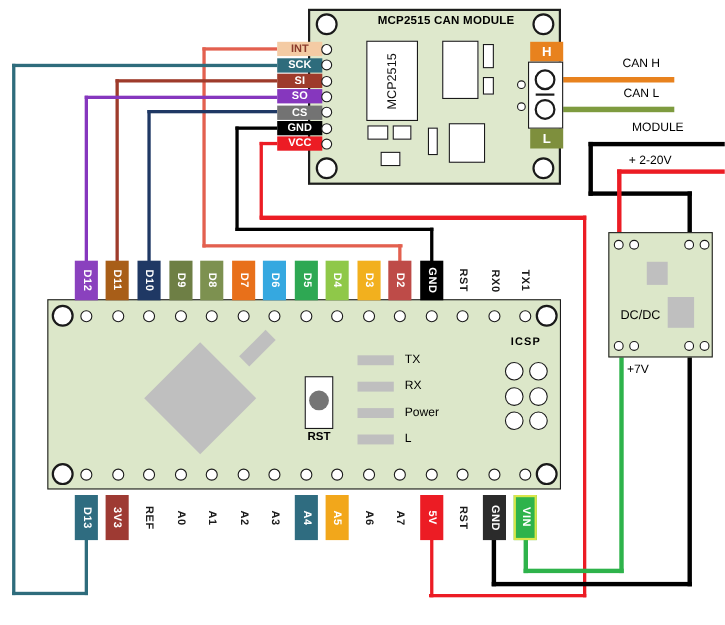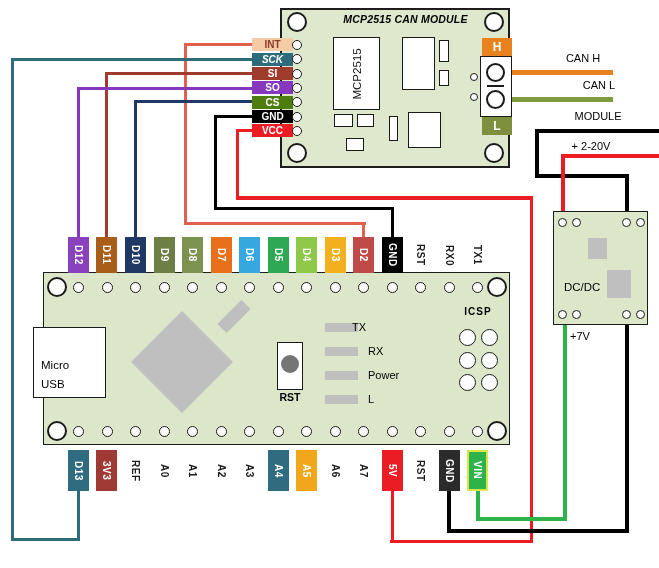--- a/index.html
+++ b/index.html
@@ -73,21 +73,21 @@
 
   <div class="wire" style="left: 625px; top: 324px; width: 4px; height: 209px; background-color: rgb(0, 0, 0);"></div>
   <div class="wire" style="left: 447px; top: 529px; width: 182px; height: 4px; background-color: rgb(0, 0, 0);"></div>
   <div class="wire" style="left: 447px; top: 489px; width: 4px; height: 44px; background-color: rgb(0, 0, 0);"></div>
 
   <div class="wire" style="left: 563px; top: 324px; width: 4px; height: 197px; background-color: rgb(46, 179, 75);"></div>
   <div class="wire" style="left: 476px; top: 517px; width: 91px; height: 4px; background-color: rgb(46, 179, 75);"></div>
   <div class="wire" style="left: 476px; top: 489px; width: 4px; height: 32px; background-color: rgb(46, 179, 75);"></div>
 
   <div class="board" style="left: 280px; top: 8px; width: 230px; height: 160px; background-color: rgb(222, 232, 204);"></div>
-  <div class="lbl ctr" style="left:318px;top:13px;width:175px;font-size:10.5px;font-weight:600;letter-spacing:.2px;font-style:italic;">MCP2515 CAN MODULE</div>
+  <div class="lbl ctr" style="left:318px;top:13px;width:175px;font-size:10.5px;font-weight:600;letter-spacing:.2px;">MCP2515 CAN MODULE</div>
 
   <div class="comp" style="left:333px;top:37px;width:47px;height:73px;display:flex;align-items:center;justify-content:center;">
     <span class="chiptext">MCP2515</span>
   </div>
 
   <div class="comp" style="left:402px;top:37px;width:33px;height:53px;"></div>
   <div class="comp" style="left:439px;top:40px;width:10px;height:22px;"></div>
   <div class="comp" style="left:439px;top:70px;width:10px;height:16px;"></div>
   <div class="comp" style="left:334px;top:114px;width:19px;height:13px;"></div>
   <div class="comp" style="left:357px;top:114px;width:17px;height:13px;"></div>
@@ -105,36 +105,30 @@
   <div class="board" style="left: 553px; top: 211px; width: 95px; height: 114px; border-width: 1.8px; background-color: rgb(220, 231, 201);"></div>
   <div class="graycomp" style="left:588px;top:238px;width:19px;height:21px;"></div>
   <div class="graycomp" style="left:607px;top:270px;width:24px;height:28px;"></div>
   <div class="lbl" style="left:564px;top:281px;font-size:11.5px;">DC/DC</div>
 
   <div class="board" style="left: 43px; top: 272px; width: 467px; height: 173px; border-width: 1.8px; background-color: rgb(220, 231, 201);"></div>
 
   <div class="graycomp" style="left:146px;top:326px;width:72px;height:72px;transform:rotate(45deg);"></div>
   <div class="graycomp" style="left:217px;top:310px;width:34px;height:13px;transform:rotate(-45deg);"></div>
 
-  <div class="comp" style="left:33px;top:327px;width:73px;height:71px;">
-    <div style="padding:28px 0 0 7px;font-size:11.5px;line-height:1.65;color:#000;">
-      <div>Micro</div>
-      <div>USB</div>
-    </div>
-  </div>
 
   <div class="comp" style="left:277px;top:342px;width:26px;height:48px;"></div>
   <div class="abs" style="left:281px;top:355px;width:18px;height:18px;border-radius:50%;background:#757575;"></div>
   <div class="lbl ctr" style="left:272px;top:391px;width:36px;font-size:10.5px;font-weight:600;">RST</div>
 
   <div class="graycomp" style="left:325px;top:323px;width:33px;height:9px;"></div>
   <div class="graycomp" style="left:325px;top:347px;width:33px;height:9px;"></div>
   <div class="graycomp" style="left:325px;top:371px;width:33px;height:9px;"></div>
   <div class="graycomp" style="left:325px;top:395px;width:33px;height:9px;"></div>
-  <div class="lbl" style="left:352px;top:321px;">TX</div>
+  <div class="lbl" style="left:368px;top:321px;">TX</div>
   <div class="lbl" style="left:368px;top:345px;">RX</div>
   <div class="lbl" style="left:368px;top:369px;">Power</div>
   <div class="lbl" style="left:368px;top:393px;">L</div>
 
   <div class="lbl ctr" style="left:456px;top:306px;width:44px;font-size:10px;font-weight:700;letter-spacing:1px;">ICSP</div>
 
   <div class="pin top" style="left: 68px; background-color: rgb(138, 65, 190); color: rgb(255, 255, 255);">D12</div>
   <div class="pin top" style="left: 96px; background-color: rgb(168, 94, 24); color: rgb(255, 255, 255);">D11</div>
   <div class="pin top" style="left: 125px; background-color: rgb(31, 56, 100); color: rgb(255, 255, 255);">D10</div>
   <div class="pin top" style="left: 154px; background-color: rgb(110, 127, 69); color: rgb(255, 255, 255);">D9</div>
@@ -160,29 +154,29 @@
   <div class="pin bot" style="left: 268px; background-color: rgb(47, 108, 128); color: rgb(255, 255, 255);">A4</div>
   <div class="pin bot" style="left: 296px; background-color: rgb(242, 167, 27); color: rgb(255, 255, 255);">A5</div>
   <div class="pin bot" style="left: 325px; color: rgb(26, 26, 26);">A6</div>
   <div class="pin bot" style="left: 353px; color: rgb(26, 26, 26);">A7</div>
   <div class="pin bot" style="left: 382px; background-color: rgb(236, 28, 36); color: rgb(255, 255, 255);">5V</div>
   <div class="pin bot" style="left: 410px; color: rgb(26, 26, 26);">RST</div>
   <div class="pin bot" style="left: 439px; background-color: rgb(43, 43, 43); color: rgb(255, 255, 255);">GND</div>
   <div class="pin bot" style="left: 467px; border: 2px solid rgb(217, 230, 74); background-color: rgb(46, 179, 75); color: rgb(255, 255, 255);">VIN</div>
 
   <div class="mcp-pin" style="top: 38px; background-color: rgb(244, 203, 164); color: rgb(139, 58, 43);">INT</div>
-  <div class="mcp-pin" style="top: 53px; background-color: rgb(46, 108, 124); color: rgb(255, 255, 255); font-style: italic;">SCK</div>
+  <div class="mcp-pin" style="top: 53px; background-color: rgb(46, 108, 124); color: rgb(255, 255, 255);">SCK</div>
   <div class="mcp-pin" style="top: 67px; background-color: rgb(158, 59, 43); color: rgb(255, 255, 255);">SI</div>
   <div class="mcp-pin" style="top: 81px; background-color: rgb(134, 55, 190); color: rgb(255, 255, 255);">SO</div>
-  <div class="mcp-pin" style="top: 96px; background-color: #4d7c0f; color: rgb(255, 255, 255);">CS</div>
+  <div class="mcp-pin" style="top: 96px; background-color: #737373; color: rgb(255, 255, 255);">CS</div>
   <div class="mcp-pin" style="top: 110px; background-color: rgb(0, 0, 0); color: rgb(255, 255, 255);">GND</div>
   <div class="mcp-pin" style="top: 124px; background-color: rgb(236, 28, 36); color: rgb(255, 255, 255);">VCC</div>
 
   <div class="lbl ctr" style="left:548px;top:52px;width:70px;">CAN H</div>
-  <div class="lbl ctr" style="left:564px;top:79px;width:70px;">CAN L</div>
+  <div class="lbl ctr" style="left:548px;top:79px;width:70px;">CAN L</div>
   <div class="lbl ctr" style="left:560px;top:110px;width:76px;">MODULE</div>
   <div class="lbl ctr" style="left:553px;top:140px;width:76px;">+ 2-20V</div>
   <div class="lbl" style="left:570px;top:330px;">+7V</div>
 
 <div class="hole" style="left: 287px; top: 12px; width: 20px; height: 20px; border-width: 2.2px;"></div>
     <div class="hole" style="left: 484px; top: 12px; width: 20px; height: 20px; border-width: 2.2px;"></div>
     <div class="hole" style="left: 287px; top: 143px; width: 20px; height: 20px; border-width: 2.2px;"></div>
     <div class="hole" style="left: 484px; top: 143px; width: 20px; height: 20px; border-width: 2.2px;"></div>
     <div class="hole" style="left: 292px; top: 40px; width: 10px; height: 10px; border-width: 1.6px;"></div>
     <div class="hole" style="left: 292px; top: 54px; width: 10px; height: 10px; border-width: 1.6px;"></div>

